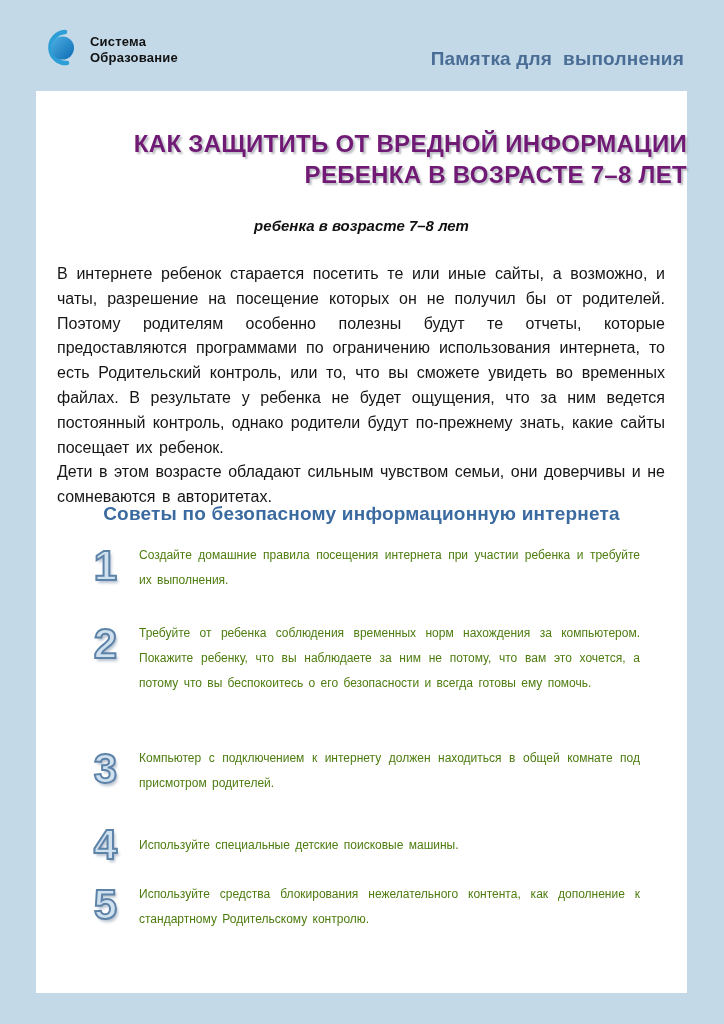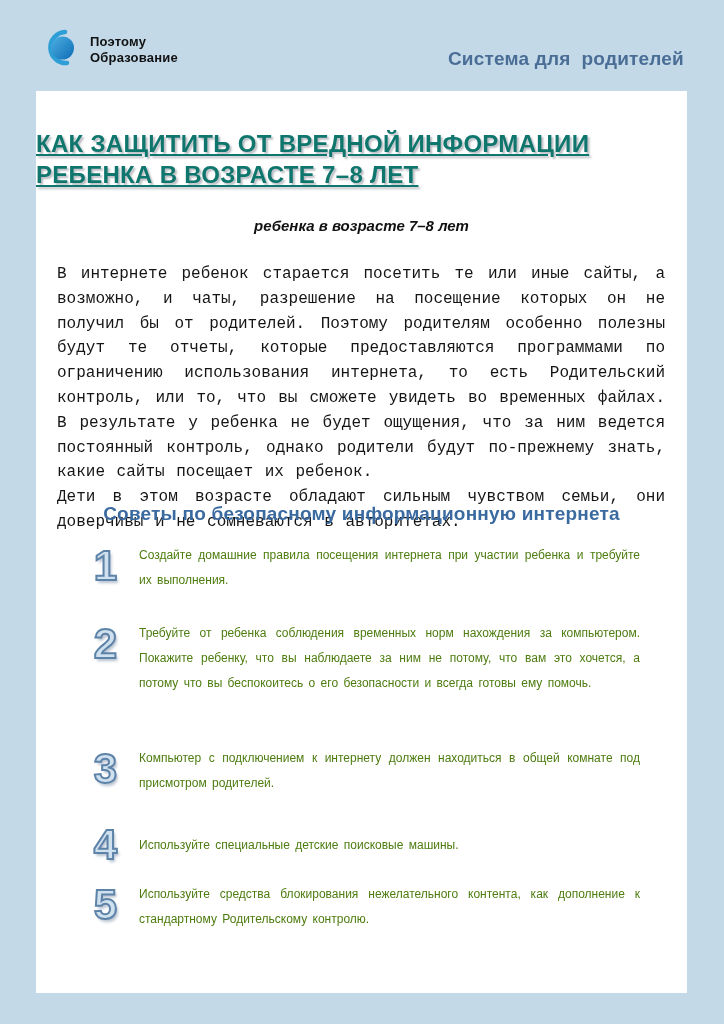--- a/index.html
+++ b/index.html
@@ -25,38 +25,37 @@
   }
 
   
   .card {
     position:absolute; left:36px; top:91px; width:651px; height:902px;
     background:#ffffff;
   }
 
   .doc-title {
     position:absolute; top:37px; left:0; width:100%;
-    text-align:left; font-weight:bold; font-size:24px; line-height:31px;
-    color:#0f766e; letter-spacing:.3px;
+    text-align:right; font-weight:bold; font-size:24px; line-height:31px;
+    color:#701a75; letter-spacing:.3px;
     text-shadow:2px 2px 2px rgba(130,135,145,.55);
-    text-decoration:underline;
   }
   .doc-title span { display:block; }
 
   .subtitle {
     position:absolute; top:122px; left:0; width:100%;
     text-align:center; font-size:15px; line-height:26px;
     font-weight:bold; font-style:italic; color:#111;
   }
   .subtitle span { display:block; }
 
   .intro {
     position:absolute; top:171px; left:21px; width:608px;
     font-size:16px; line-height:24.8px; text-align:justify;
-    word-spacing:2px; color:#151515;font-family:Liberation Mono, monospace;
+    word-spacing:2px; color:#151515;
   }
   .intro p { margin:0; }
 
   .section-heading {
     position:absolute; top:412px; left:0; width:100%;
     text-align:center; font-size:19px; font-weight:bold;
     color:#3a6aa0; letter-spacing:.2px;
   }
 
   .tip {
@@ -93,25 +92,25 @@
         <defs>
           <linearGradient id="sphereGrad" x1="0" y1="0" x2="1" y2="1">
             <stop offset="0" stop-color="#4db0e2"></stop>
             <stop offset="1" stop-color="#0d6cb5"></stop>
           </linearGradient>
         </defs>
         <path d="M 27 5 A 15.5 15.5 0 1 0 29 36" fill="none" stroke="#2e9fd6" stroke-width="4.6" stroke-linecap="round"></path>
         <circle cx="24.5" cy="21" r="11.5" fill="url(#sphereGrad)"></circle>
       </svg>
       <div class="logo-text">
-        <div>Поэтому</div>
+        <div>Система</div>
         <div>Образование</div>
       </div>
     </div>
-    <div class="header-right">Система для  родителей</div>
+    <div class="header-right">Памятка для  выполнения</div>
   </div>
 
   <div class="card">
 
     <h1 class="doc-title">
       <span>КАК ЗАЩИТИТЬ ОТ ВРЕДНОЙ ИНФОРМАЦИИ</span>
       <span>РЕБЕНКА В ВОЗРАСТЕ 7–8 ЛЕТ</span>
     </h1>
 
     <div class="subtitle">

